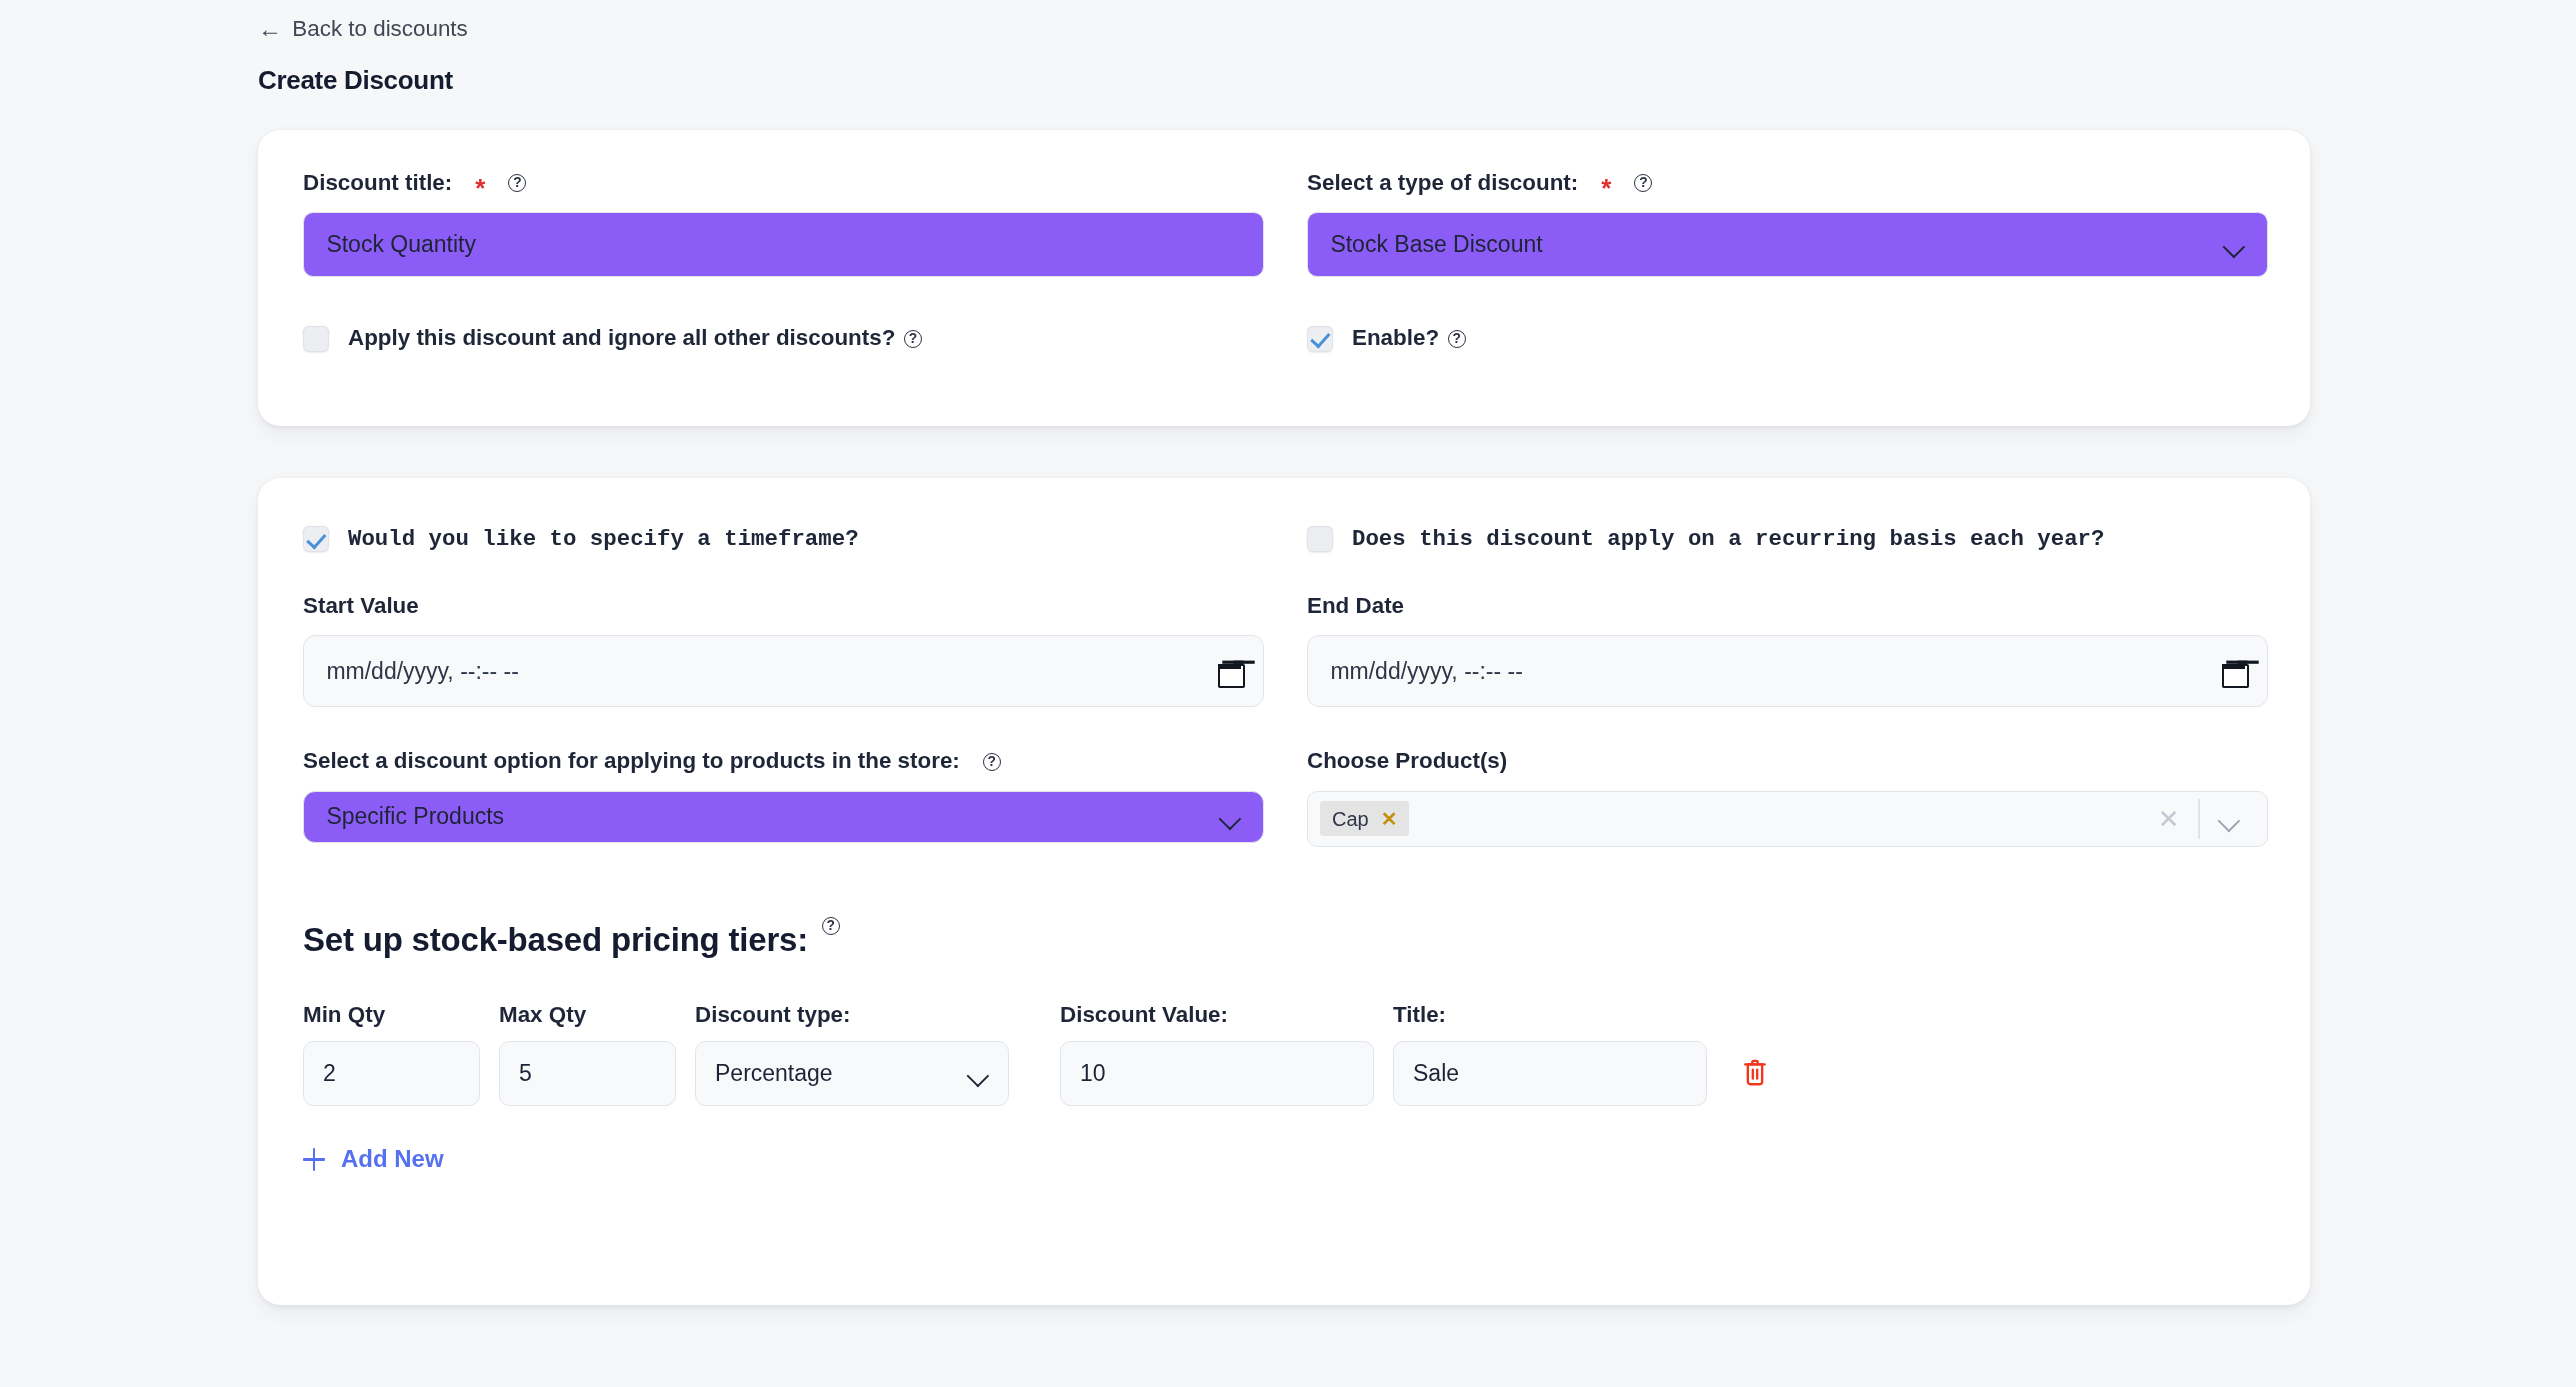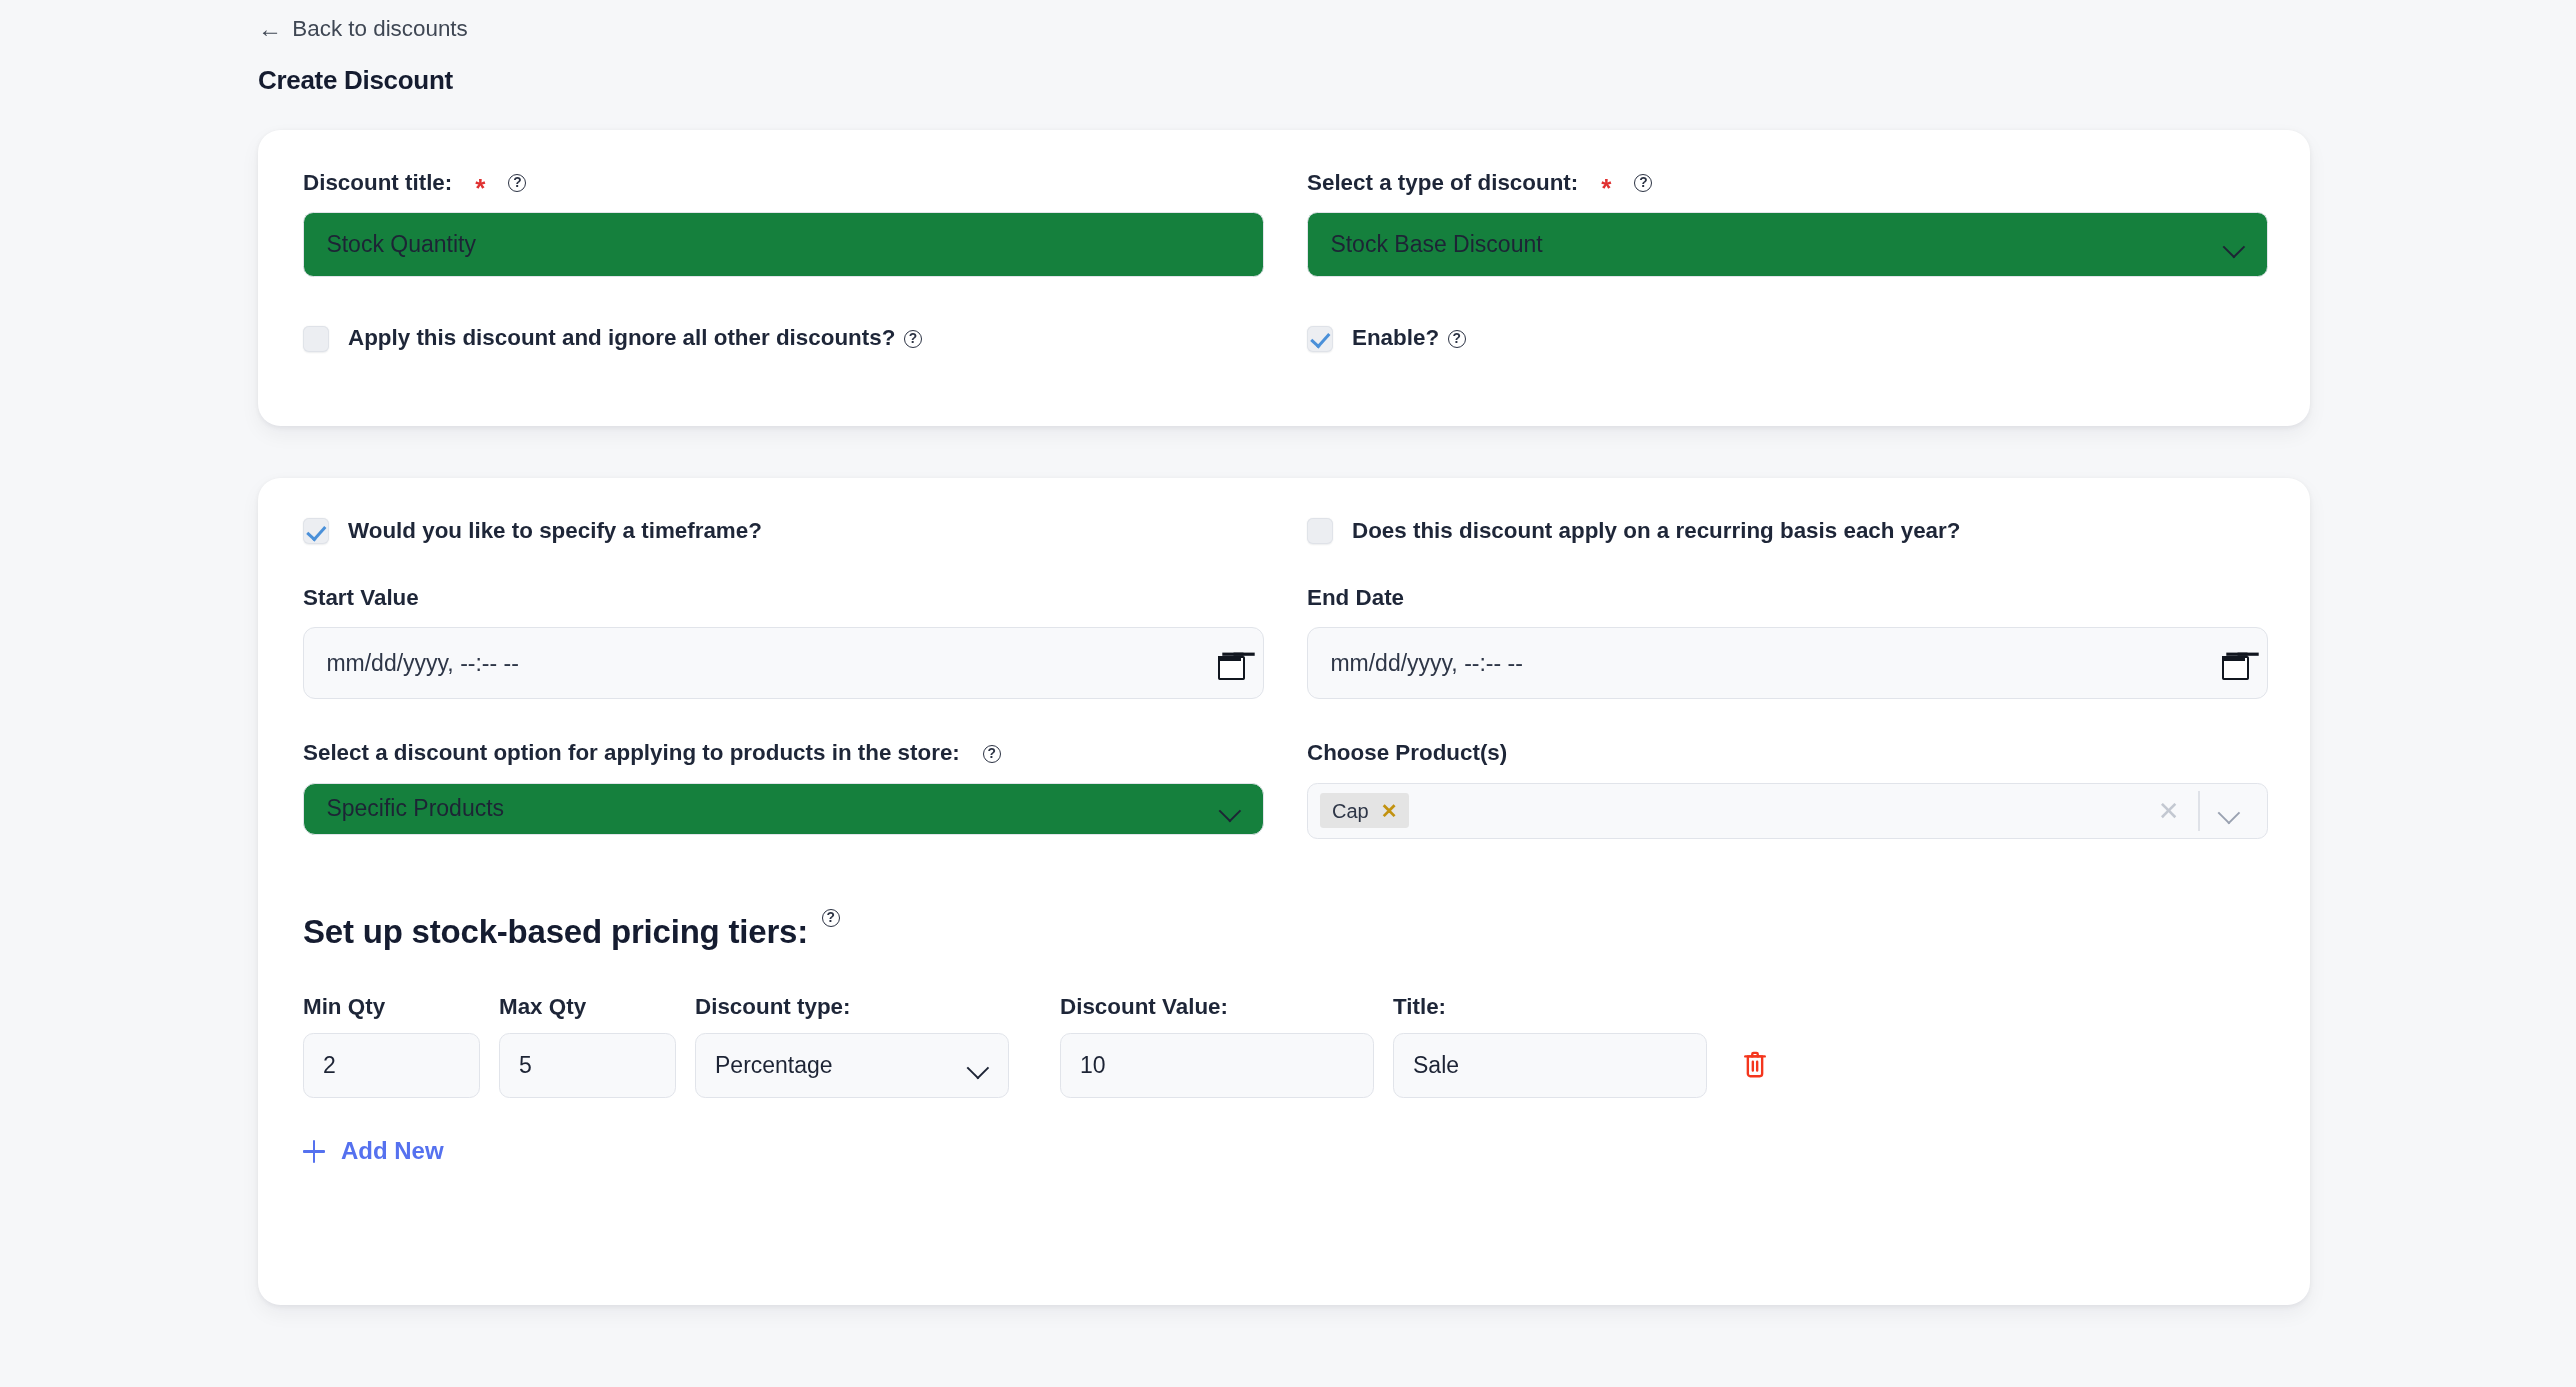--- a/index.html
+++ b/index.html
@@ -96,21 +96,21 @@
     font-size: 13.8px;
     font-weight: 700;
     line-height: 1;
     color: #2b3243;
     font-family: "Liberation Sans", sans-serif;
   }
 
   .input, .select-box {
     width: 100%;
     height: 65px;
-    background: #15803d;
+    background: #8b5cf6;
     border: 1.4px solid #e1e4ea;
     border-radius: 10.3px;
     padding: 0 22.4px;
     font-size: 23px;
     color: #1d2435;
     font-family: "Liberation Sans", sans-serif;
     display: flex;
     align-items: center;
     outline: none;
   }
@@ -405,21 +405,21 @@
               <span class="help-icon"></span>
             </span>
           </div>
         </div>
       </div>
     </div>
 
     
     <div class="card card-2">
 
-      <div class="row-checks" style="margin-top:0;">
+      <div class="row-checks" style="margin-top:8px;font-family:Liberation Mono, monospace;">
         <div class="col">
           <div class="check-row">
             <span class="checkbox checked"></span>
             <span class="check-label">Would you like to specify a timeframe?</span>
           </div>
         </div>
         <div class="col">
           <div class="check-row">
             <span class="checkbox"></span>
             <span class="check-label">Does this discount apply on a recurring basis each year?</span>

